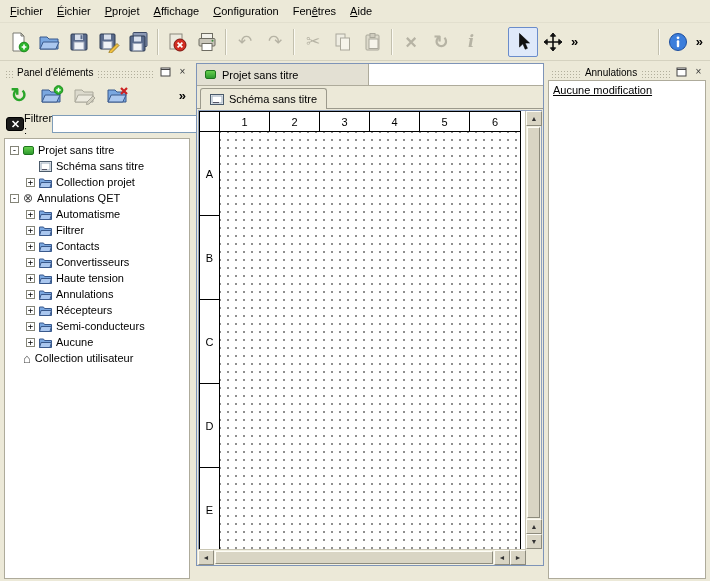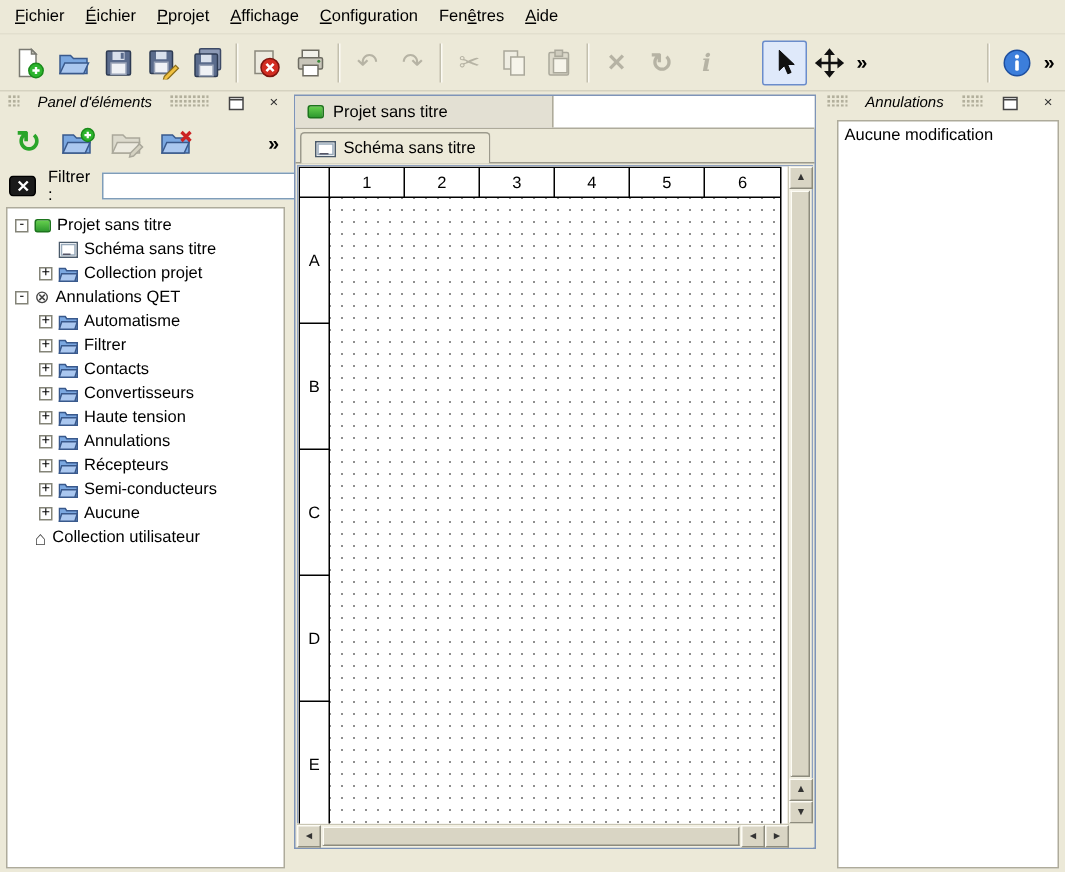--- a/index.html
+++ b/index.html
@@ -30,56 +30,56 @@
   .push-right { margin-left:auto; }
   .chev { font-size:13px; font-weight:bold; padding:0 3px; }
 
   
   .main { flex:1; display:flex; gap:4px; padding:2px; min-height:0; }
 
   
   .dock { display:flex; flex-direction:column; min-height:0; }
   .dock-left { width:190px; }
   .dock-right { width:160px; }
-  .dock-title { height:15px; display:flex; align-items:flex-start; gap:12px; padding:0 3px; font-size:10px;font-style:italic; }
+  .dock-title { height:15px; display:flex; align-items:flex-end; gap:4px; padding:0 3px; font-size:10px; }
   .dots { flex:1; height:8px;
           background-image:radial-gradient(#b2af9c 1px, transparent 1px);
           background-size:3px 3px; }
   .dots.small { flex:0 0 8px; }
   .dock-btn { width:13px; height:12px; display:flex; align-items:center; justify-content:center;
               font-size:10px; line-height:1; color:#333; }
   .dock-btn svg { display:block; }
 
   
   .panel-toolbar { height:34px; display:flex; align-items:center; gap:5px; padding:2px 3px; }
   .pbtn { width:28px; height:28px; display:flex; align-items:center; justify-content:center;
           border:1px solid transparent; border-radius:2px; }
   .pbtn .glyph { font-size:20px; font-weight:bold; line-height:1; }
   .reload-g { color:#2aa52a; }
 
   
-  .filter-row { height:24px; display:flex; align-items:center; gap:8px; padding:0 4px; }
+  .filter-row { height:24px; display:flex; align-items:center; gap:0; padding:0 4px; }
   .filter-input { flex:1; height:18px; border:1px solid #7f9db9; background:#fff;
                   font-family:"Liberation Sans", sans-serif; font-size:11px; padding:1px 3px; }
 
   
   .tree { flex:1; background:#fff; border:1px solid #aeab9b; margin:2px 2px 0 2px;
           padding:3px 0 0 0; overflow:hidden; }
   .tree-row { height:16px; display:flex; align-items:center; gap:4px; }
   .tree-row.lv0 { padding-left:5px; }
   .tree-row.lv1 { padding-left:21px; }
   .exp { width:9px; height:9px; flex:0 0 9px; border:1px solid #848478; background:#fff;
          font-size:9px; line-height:7px; text-align:center; font-family:"DejaVu Sans Mono", monospace; }
   .exp.hidden { visibility:hidden; }
   .tico { flex:0 0 auto; display:flex; align-items:center; justify-content:center; }
   .ico-project { width:11px; height:9px; background:linear-gradient(#66d04e,#2f9a2f); border:1px solid #1d741d; border-radius:2px; }
   .glyph-ico { font-size:12px; line-height:1; color:#444; }
 
   
-  .undo-list { flex:1; background:#fff; border:1px solid #aeab9b; margin:2px 2px 0 10px; padding:2px 3px; }
+  .undo-list { flex:1; background:#fff; border:1px solid #aeab9b; margin:2px 2px 0 0; padding:2px 3px;text-decoration:underline; }
   .undo-item { padding:1px 1px; }
 
   
   .mdi { flex:1; display:flex; flex-direction:column; min-width:0; min-height:0; }
   .child-window { flex:1; display:flex; flex-direction:column; margin:0 0 13px 0;
                   border:1px solid #7e94b8; background:#ece9d8; min-height:0; }
   .child-titlebar { height:22px; background:#fff; display:flex; align-items:stretch;
                     border-bottom:1px solid #aeab9b; }
   .child-tab { width:172px; display:flex; align-items:center; gap:6px; padding:0 8px;
                background:#e3e0d3; border-right:1px solid #aeab9b; }

